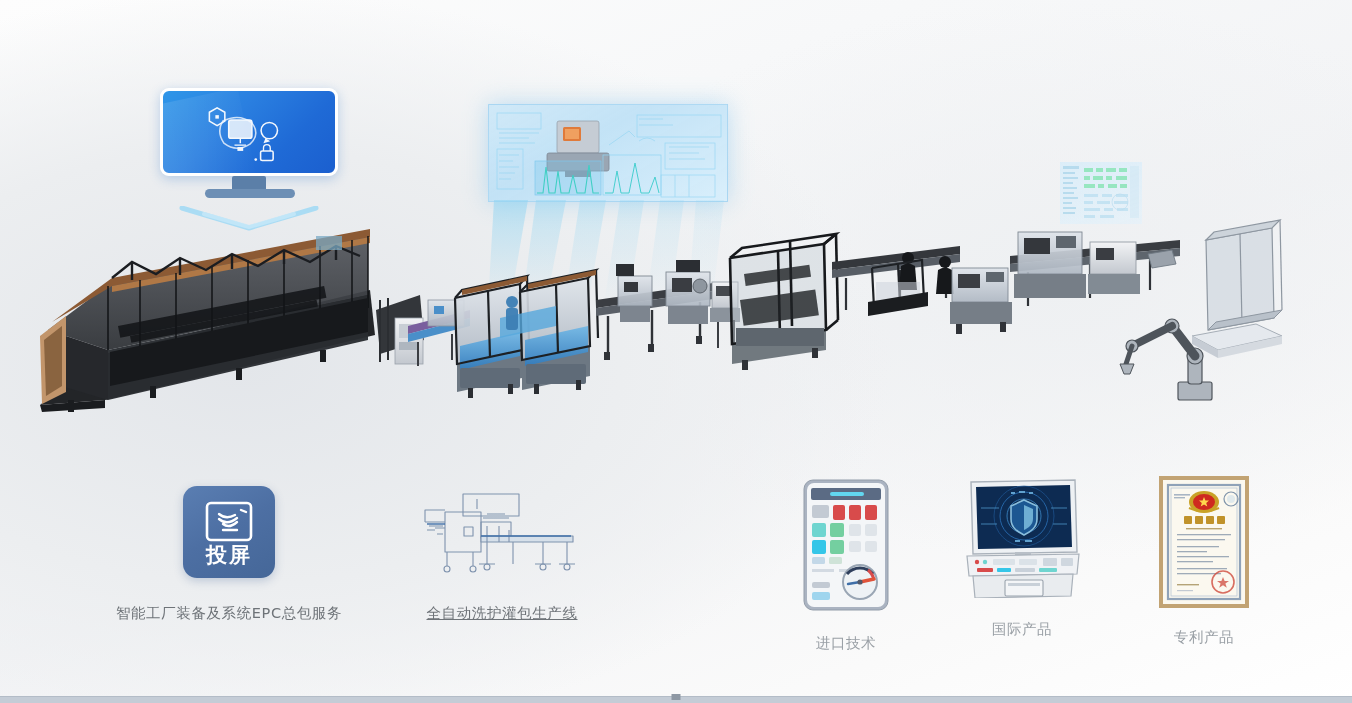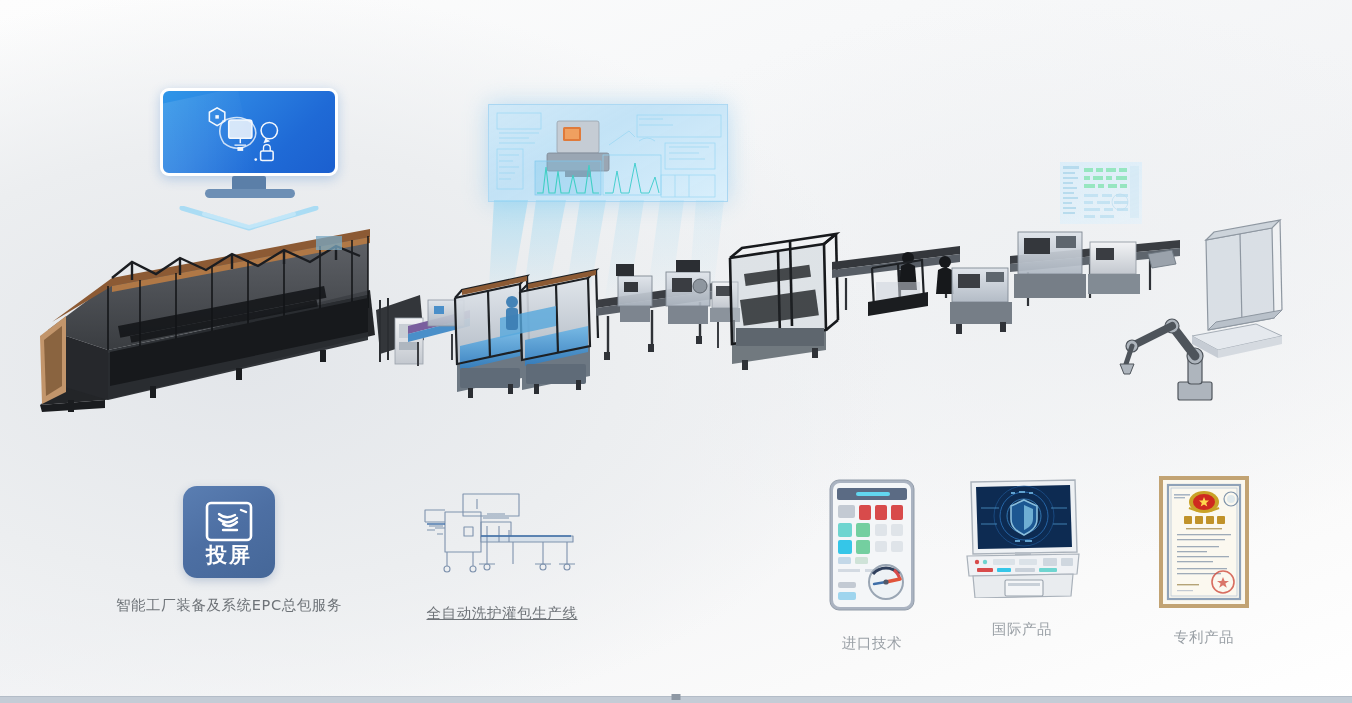--- a/index.html
+++ b/index.html
@@ -504,21 +504,21 @@
       <div id="badge-touping">
         <svg width="92" height="92" viewBox="0 0 92 92">
           <rect x="24" y="17" width="44" height="37" rx="4" fill="none" stroke="#ffffff" stroke-width="2.6"></rect>
           <path d="M36 28 q7 6 16 1 M36 33 q8 7 18 -1 M40 38 q6 5 14 -2" fill="none" stroke="#ffffff" stroke-width="2.4" stroke-linecap="round"></path>
           <path d="M40 44 h14" stroke="#ffffff" stroke-width="2.4" stroke-linecap="round"></path>
           <path d="M58 24 l5 2" stroke="#ffffff" stroke-width="2.4" stroke-linecap="round"></path>
         </svg>
         <div class="badge-txt">投屏</div>
       </div>
     </div>
-    <div class="feat-label" style="margin-top:18px;">智能工厂装备及系统EPC总包服务</div>
+    <div class="feat-label" style="margin-top:26px;">智能工厂装备及系统EPC总包服务</div>
   </div>
 
   <div class="feat" style="left:382px; top:486px; width:240px;">
     <div class="feat-art" style="width:170px;height:92px;">
       <svg width="170" height="92" viewBox="0 0 170 92">
         <g fill="none" stroke="#7f93ae" stroke-width="1.1" stroke-linejoin="round">
           <rect x="46" y="8" width="56" height="22"></rect>
           <path d="M60 13 v10"></path>
           <rect x="28" y="26" width="36" height="40"></rect>
           <rect x="47" y="41" width="9" height="9"></rect>
@@ -541,21 +541,21 @@
         <g stroke="#3f6fa8" stroke-width="1.4" fill="none">
           <path d="M64 50 h90"></path>
           <path d="M10 38 h18"></path>
         </g>
       </svg>
     </div>
     <div class="feat-label" style="margin-top:26px;text-decoration:underline;">全自动洗护灌包生产线</div>
   </div>
 
 
-  <div class="feat" style="left:812px; top:478px; width:120px;">
+  <div class="feat" style="left:786px; top:478px; width:120px;">
     <div class="feat-art" style="width:96px;height:136px;">
       <svg viewBox="0 0 96 136" width="96" height="136">
         <rect x="6" y="2" width="84" height="130" rx="9" fill="#aab3c1" stroke="#939daa" stroke-width="1"></rect>
         <rect x="9" y="5" width="78" height="124" rx="7" fill="#f4f6f8"></rect>
         <rect x="13" y="10" width="70" height="12" rx="2" fill="#5b6b84"></rect>
         <rect x="32" y="14" width="34" height="4" rx="2" fill="#62d7f0"></rect>
 
         <rect x="14" y="27" width="17" height="13" rx="2" fill="#c3cad3"></rect>
         <rect x="35" y="27" width="12" height="15" rx="2" fill="#d84b4b"></rect>
         <rect x="51" y="27" width="12" height="15" rx="2" fill="#d84b4b"></rect>

